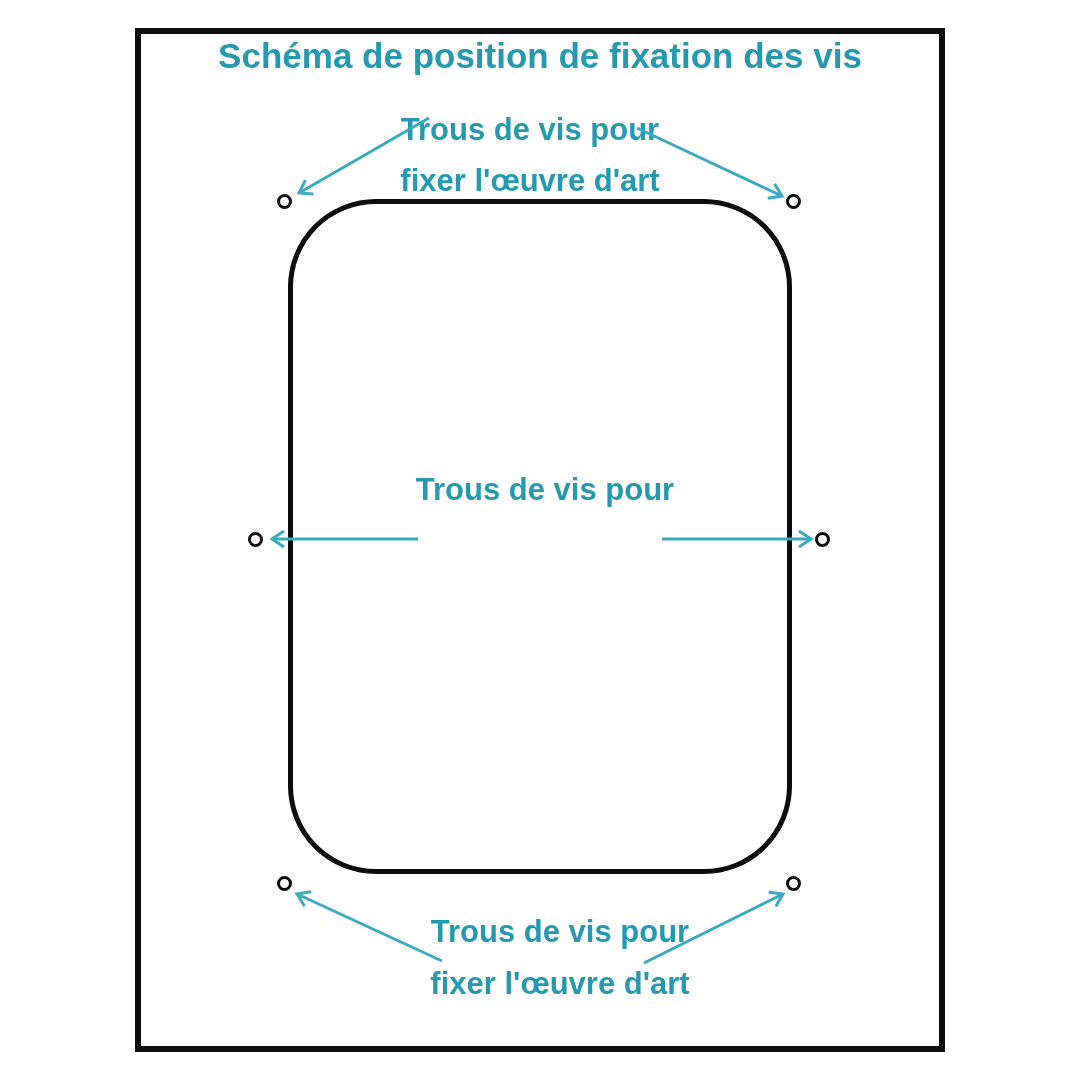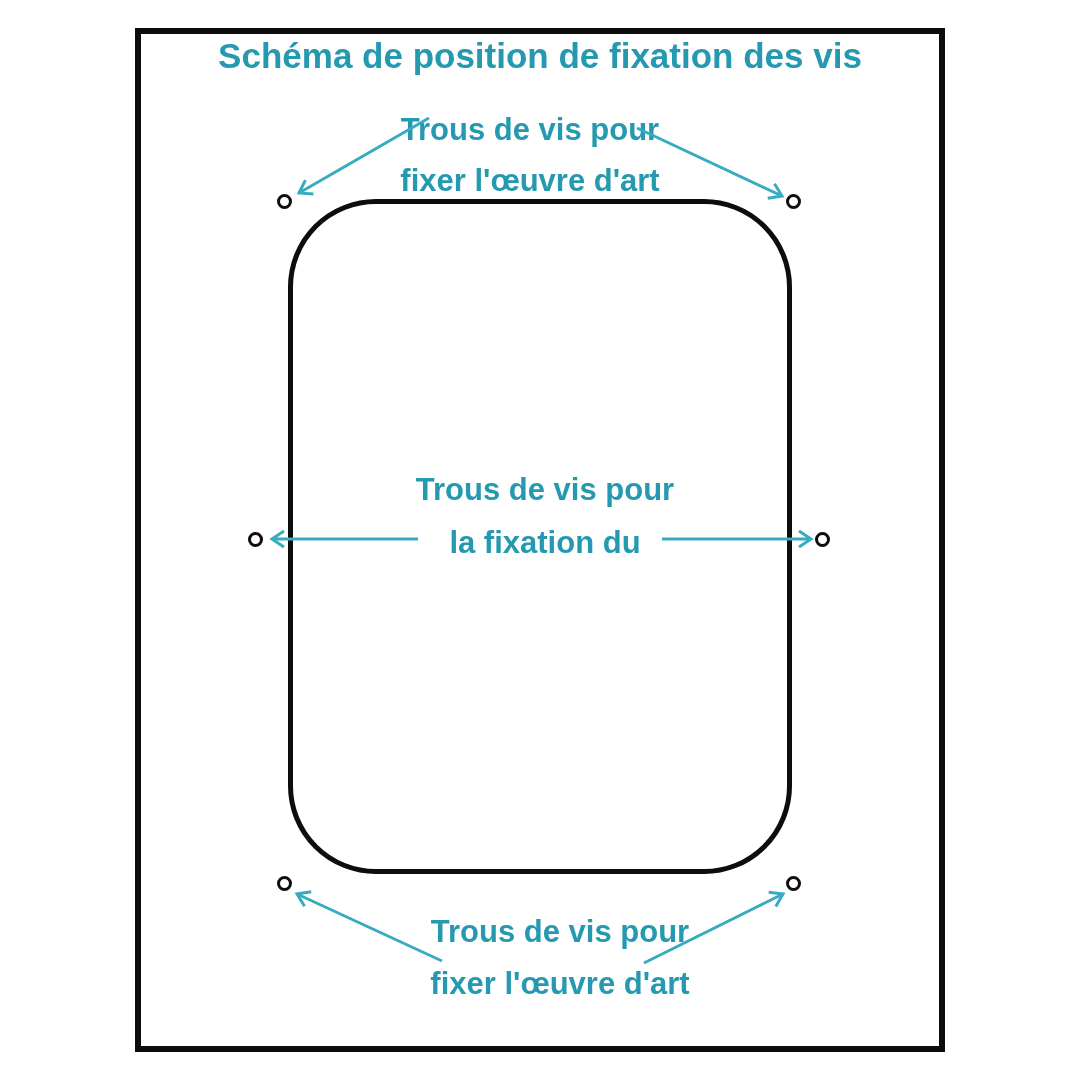--- a/index.html
+++ b/index.html
@@ -133,21 +133,20 @@
 
   <div class="screw-hole hole-tl"></div>
   <div class="screw-hole hole-tr"></div>
   <div class="screw-hole hole-ml"></div>
   <div class="screw-hole hole-mr"></div>
   <div class="screw-hole hole-bl"></div>
   <div class="screw-hole hole-br"></div>
 
   <div class="annotation annotation-middle">
     <span class="line">Trous de vis pour</span>
-    <span class="line">la fixation du</span>
   </div>
 
   <div class="annotation annotation-bottom">
     <span class="line">Trous de vis pour</span>
     <span class="line">fixer l'œuvre d'art</span>
   </div>
 
   <svg class="arrow-layer" viewBox="0 0 1080 1080" xmlns="http://www.w3.org/2000/svg" aria-hidden="true">
     <defs>
       <marker id="vhead" markerUnits="userSpaceOnUse" markerWidth="22" markerHeight="22" viewBox="0 0 22 22" refX="19" refY="11" orient="auto">

